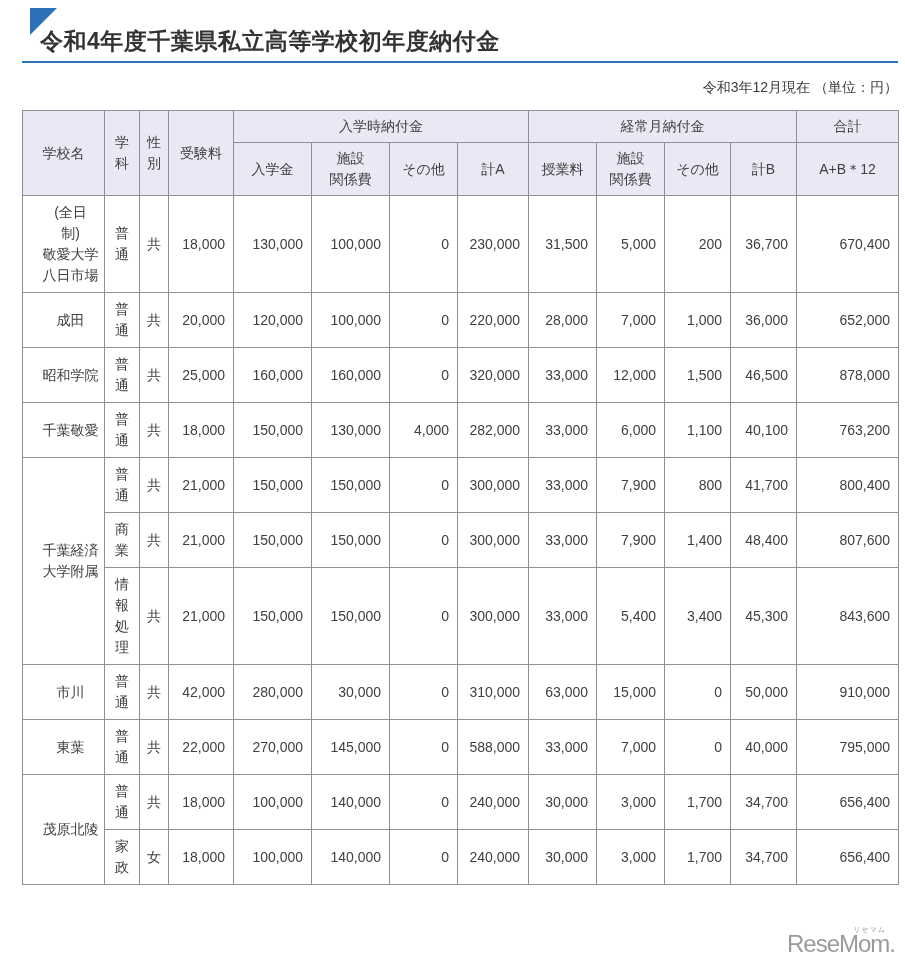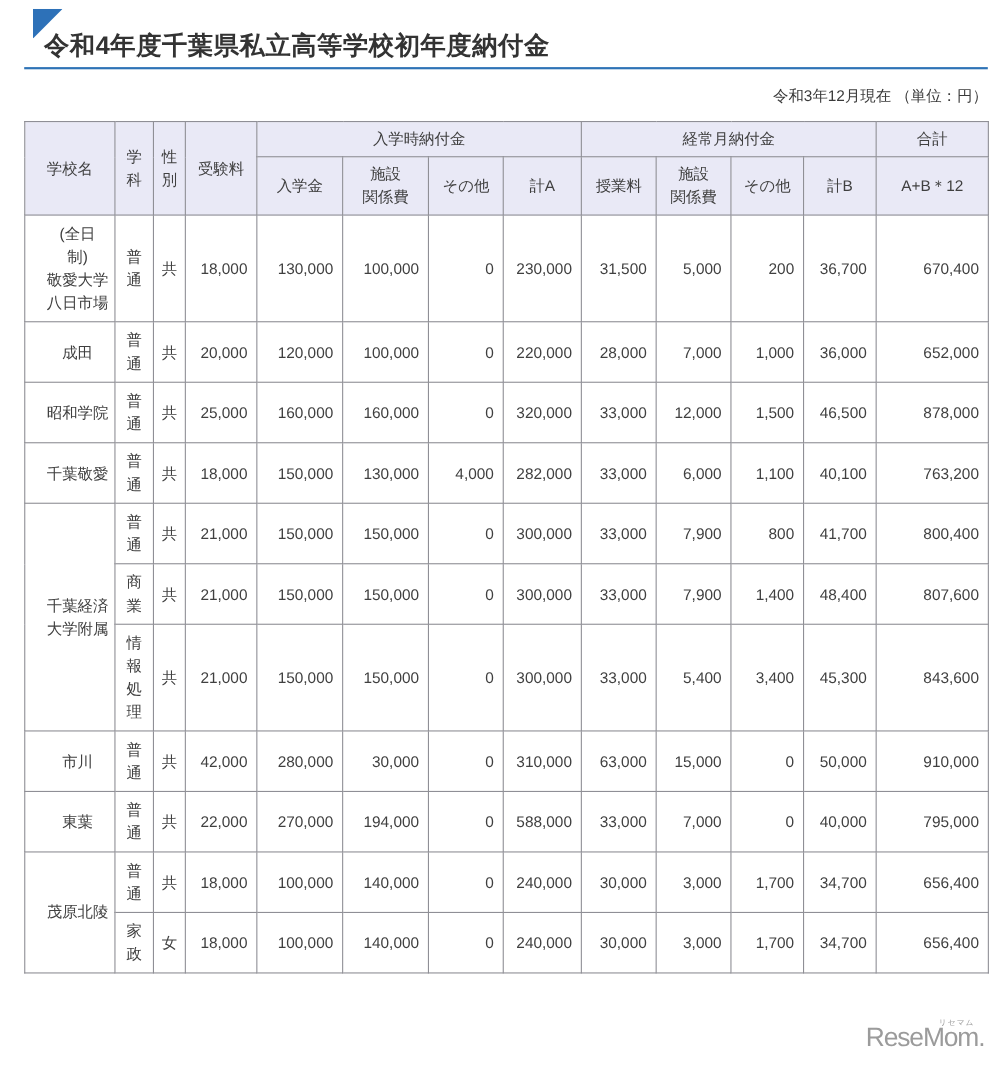--- a/index.html
+++ b/index.html
@@ -282,21 +282,21 @@
           <td class="num">50,000</td>
           <td class="num">910,000</td>
         </tr>
         <tr>
           <td class="school pre">東葉</td>
           <td class="vert pre">普
 通</td>
           <td class="gender">共</td>
           <td class="num">22,000</td>
           <td class="num">270,000</td>
-          <td class="num">194,000</td>
+          <td class="num">145,000</td>
           <td class="num">0</td>
           <td class="num">588,000</td>
           <td class="num">33,000</td>
           <td class="num">7,000</td>
           <td class="num">0</td>
           <td class="num">40,000</td>
           <td class="num">795,000</td>
         </tr>
         <tr>
           <td class="school pre" rowspan="2">茂原北陵</td>

